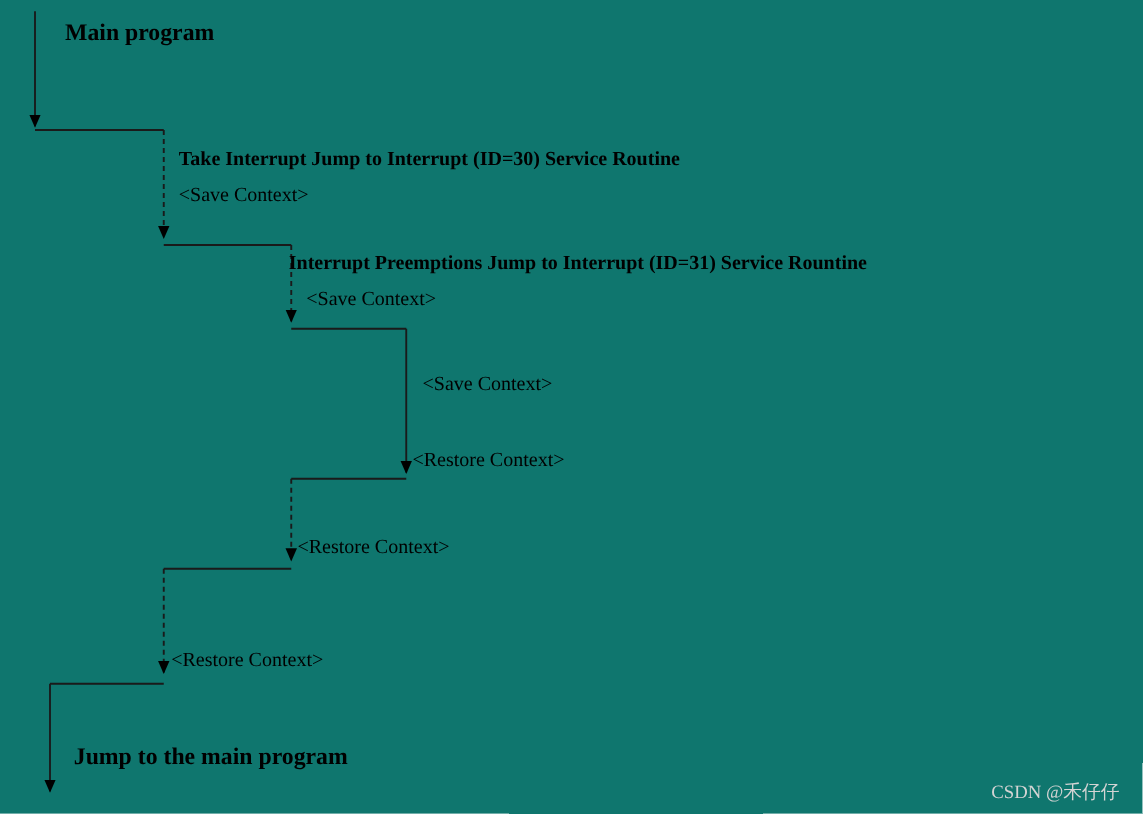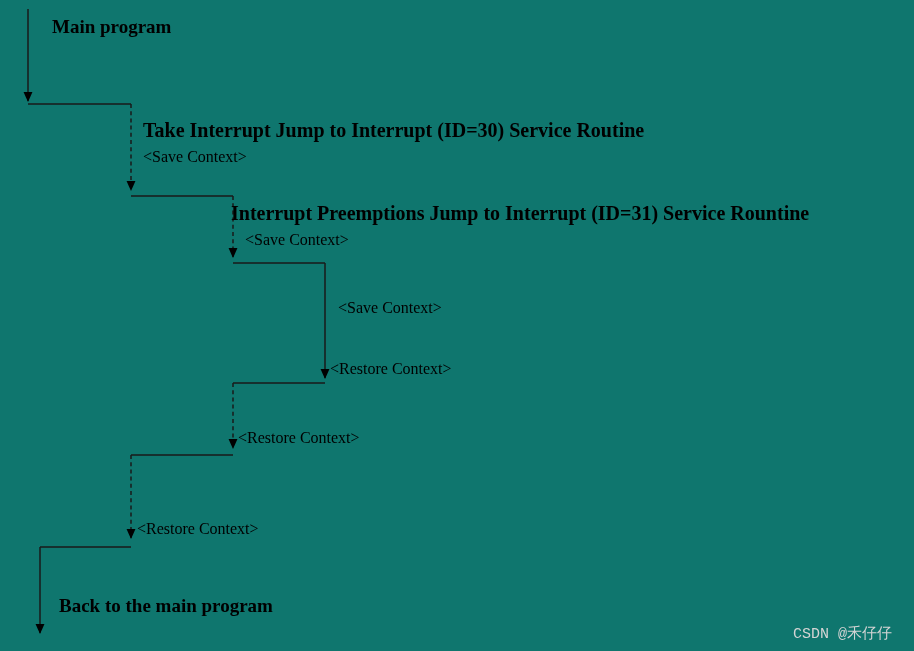--- a/index.html
+++ b/index.html
@@ -23,31 +23,31 @@
   }
   .lbl {
     position: absolute;
     white-space: nowrap;
     font-size: 16px;
     line-height: 1.15;
     color: #000000;
   }
   .lbl.title {
     font-weight: bold;
-    font-size: 20px;
+    font-size: 16px;
   }
   .lbl.program {
     font-weight: bold;
     font-size: 19px;
   }
   .watermark {
     position: absolute;
     left: 793px;
     top: 624px;
-    font-family: Liberation Mono, monospace;
+    font-family: Liberation Serif, serif;
     font-size: 15px;
     color: #d4d4d4;
     white-space: nowrap;
   }
   .flow-line {
     stroke: #1a1a1a;
     stroke-width: 1.5;
     fill: none;
   }
   .flow-line.dashed {
@@ -94,17 +94,17 @@
 
   <div class="lbl title" style="left:231px; top:202px;">Interrupt Preemptions Jump to Interrupt (ID=31) Service Rountine</div>
   <div class="lbl" style="left:245px; top:231px;">&lt;Save Context&gt;</div>
 
   <div class="lbl" style="left:338px; top:299px;">&lt;Save Context&gt;</div>
 
   <div class="lbl" style="left:330px; top:360px;">&lt;Restore Context&gt;</div>
   <div class="lbl" style="left:238px; top:429px;">&lt;Restore Context&gt;</div>
   <div class="lbl" style="left:137px; top:520px;">&lt;Restore Context&gt;</div>
 
-  <div class="lbl program" style="left:59px; top:595px;">Back to the main program</div>
+  <div class="lbl program" style="left:59px; top:595px;">Jump to the main program</div>
 
   <div class="watermark">CSDN @禾仔仔</div>
 
 </div>
 
 </body></html>

